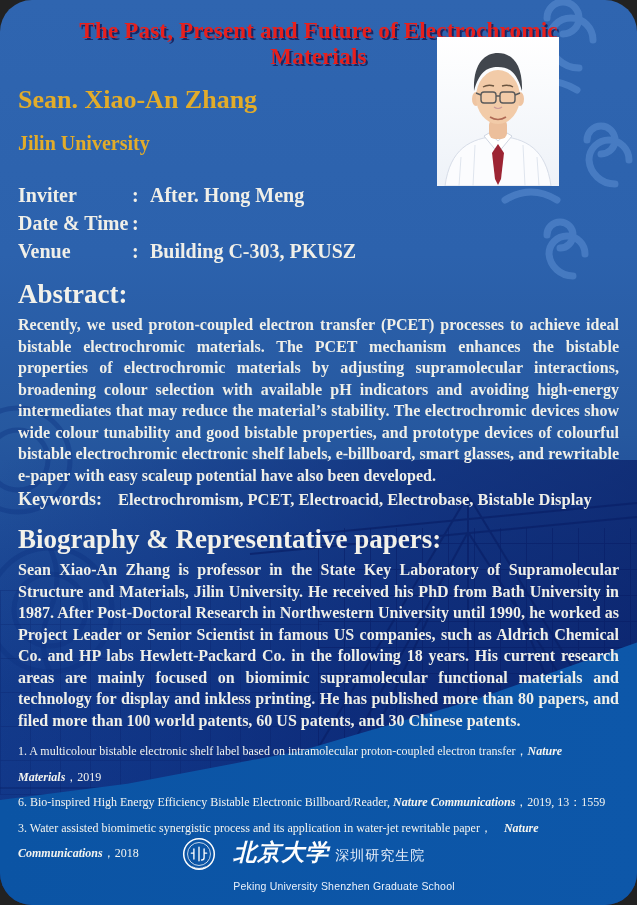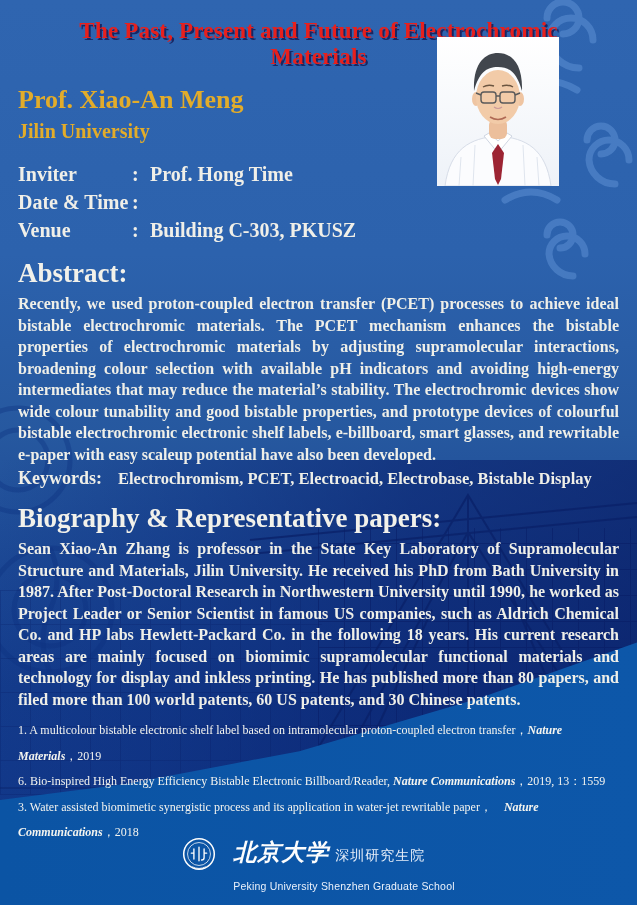--- a/index.html
+++ b/index.html
@@ -1,19 +1,20 @@
 <!DOCTYPE html>
 <html><head>
 <meta charset="utf-8">
 <style>
   html,body{margin:0;padding:0;background:#222;}
   .poster{
     position:relative; width:637px; height:905px; overflow:hidden;
     font-family:"Liberation Serif","DejaVu Serif",serif;
     background:linear-gradient(180deg,#2F65B0 0%, #2C62AD 28%, #26589F 48%, #1B4794 63%, #143C8C 76%, #11378A 100%);
+    border-radius:32px;
   }
   
   .clouds{position:absolute; top:0; right:0; z-index:1;}
   .medallions{position:absolute; left:0; top:380px; z-index:1;}
   .dark-band{
     position:absolute; left:0; top:460px; width:637px; height:350px; z-index:1;
     background:linear-gradient(100deg, rgba(10,40,120,0) 0%, rgba(10,40,120,.35) 30%, rgba(9,33,110,.6) 60%, rgba(8,28,100,.7) 100%);
   }
   .grid-left{
     position:absolute; left:0; top:590px; width:322px; height:205px; z-index:2; opacity:.30;
@@ -34,22 +35,22 @@
     clip-path:polygon(0 88.4%, 20% 86.6%, 47% 83%, 75% 77.2%, 100% 71%, 100% 100%, 0 100%);
   }
   
   .content{position:relative; z-index:5; padding:0 18px;}
   .title{
     margin:0; padding:18px 16px 0 16px; text-align:center;
     font-size:23px; font-weight:bold; letter-spacing:.2px; color:#E7201D;
     text-shadow:2px 2px 0 rgba(23,35,95,.95);
   }
   .speaker-name{margin-top:15px; font-size:26px; font-weight:bold; color:#E2AC2A;}
-  .speaker-affiliation{margin-top:5px; font-size:20px; font-weight:bold; color:#E2AC2A;}
-  .details{margin-top:17px;}
+  .speaker-affiliation{margin-top:17px; font-size:20px; font-weight:bold; color:#E2AC2A;}
+  .details{margin-top:26px;}
   .detail-row{display:grid; grid-template-columns:114px 18px auto; line-height:28px;
     font-size:20px; font-weight:bold; color:#F0EFE8;}
   .photo{
     position:absolute; left:437px; top:37px; width:122px; height:149px;
     background:#fff; z-index:6;
   }
   h2.sec{margin:14px 0 0 0; font-size:27px; font-weight:bold; color:#F2F1EA;}
   p.just{
     margin:4px 0 0 0; text-align:justify; font-size:16px; font-weight:bold;
     line-height:21.5px; color:#EFEFE8;
@@ -143,27 +144,27 @@
       <path d="M46,50 q5,-3 11,-1 M65,49 q6,-2 11,1" stroke="#6b5540" stroke-width="1.4" fill="none"></path>
       <path d="M57,70 q4,3 8,0" stroke="#c99" stroke-width="1.2" fill="none"></path>
       <path d="M53,80 q8,5 16,0" stroke="#b06a55" stroke-width="1.6" fill="none"></path>
     </svg>
   </div>
 
   <div class="content">
     <h1 class="title">The Past, Present and Future of Electrochromic Materials</h1>
 
     <div>
-      <div class="speaker-name">Prof. Xiao-An Meng</div>
+      <div class="speaker-name">Sean. Xiao-An Zhang</div>
       <div class="speaker-affiliation">Jilin University</div>
       <div class="details">
         <div class="detail-row">
           <span>Inviter</span>
           <span>:</span>
-          <span>Prof. Hong Time</span>
+          <span>After. Hong Meng</span>
         </div>
         <div class="detail-row">
           <span>Date &amp; Time</span>
           <span>:</span>
         </div>
         <div class="detail-row">
           <span>Venue</span>
           <span>:</span>
           <span>Building C-303, PKUSZ</span>
         </div>

